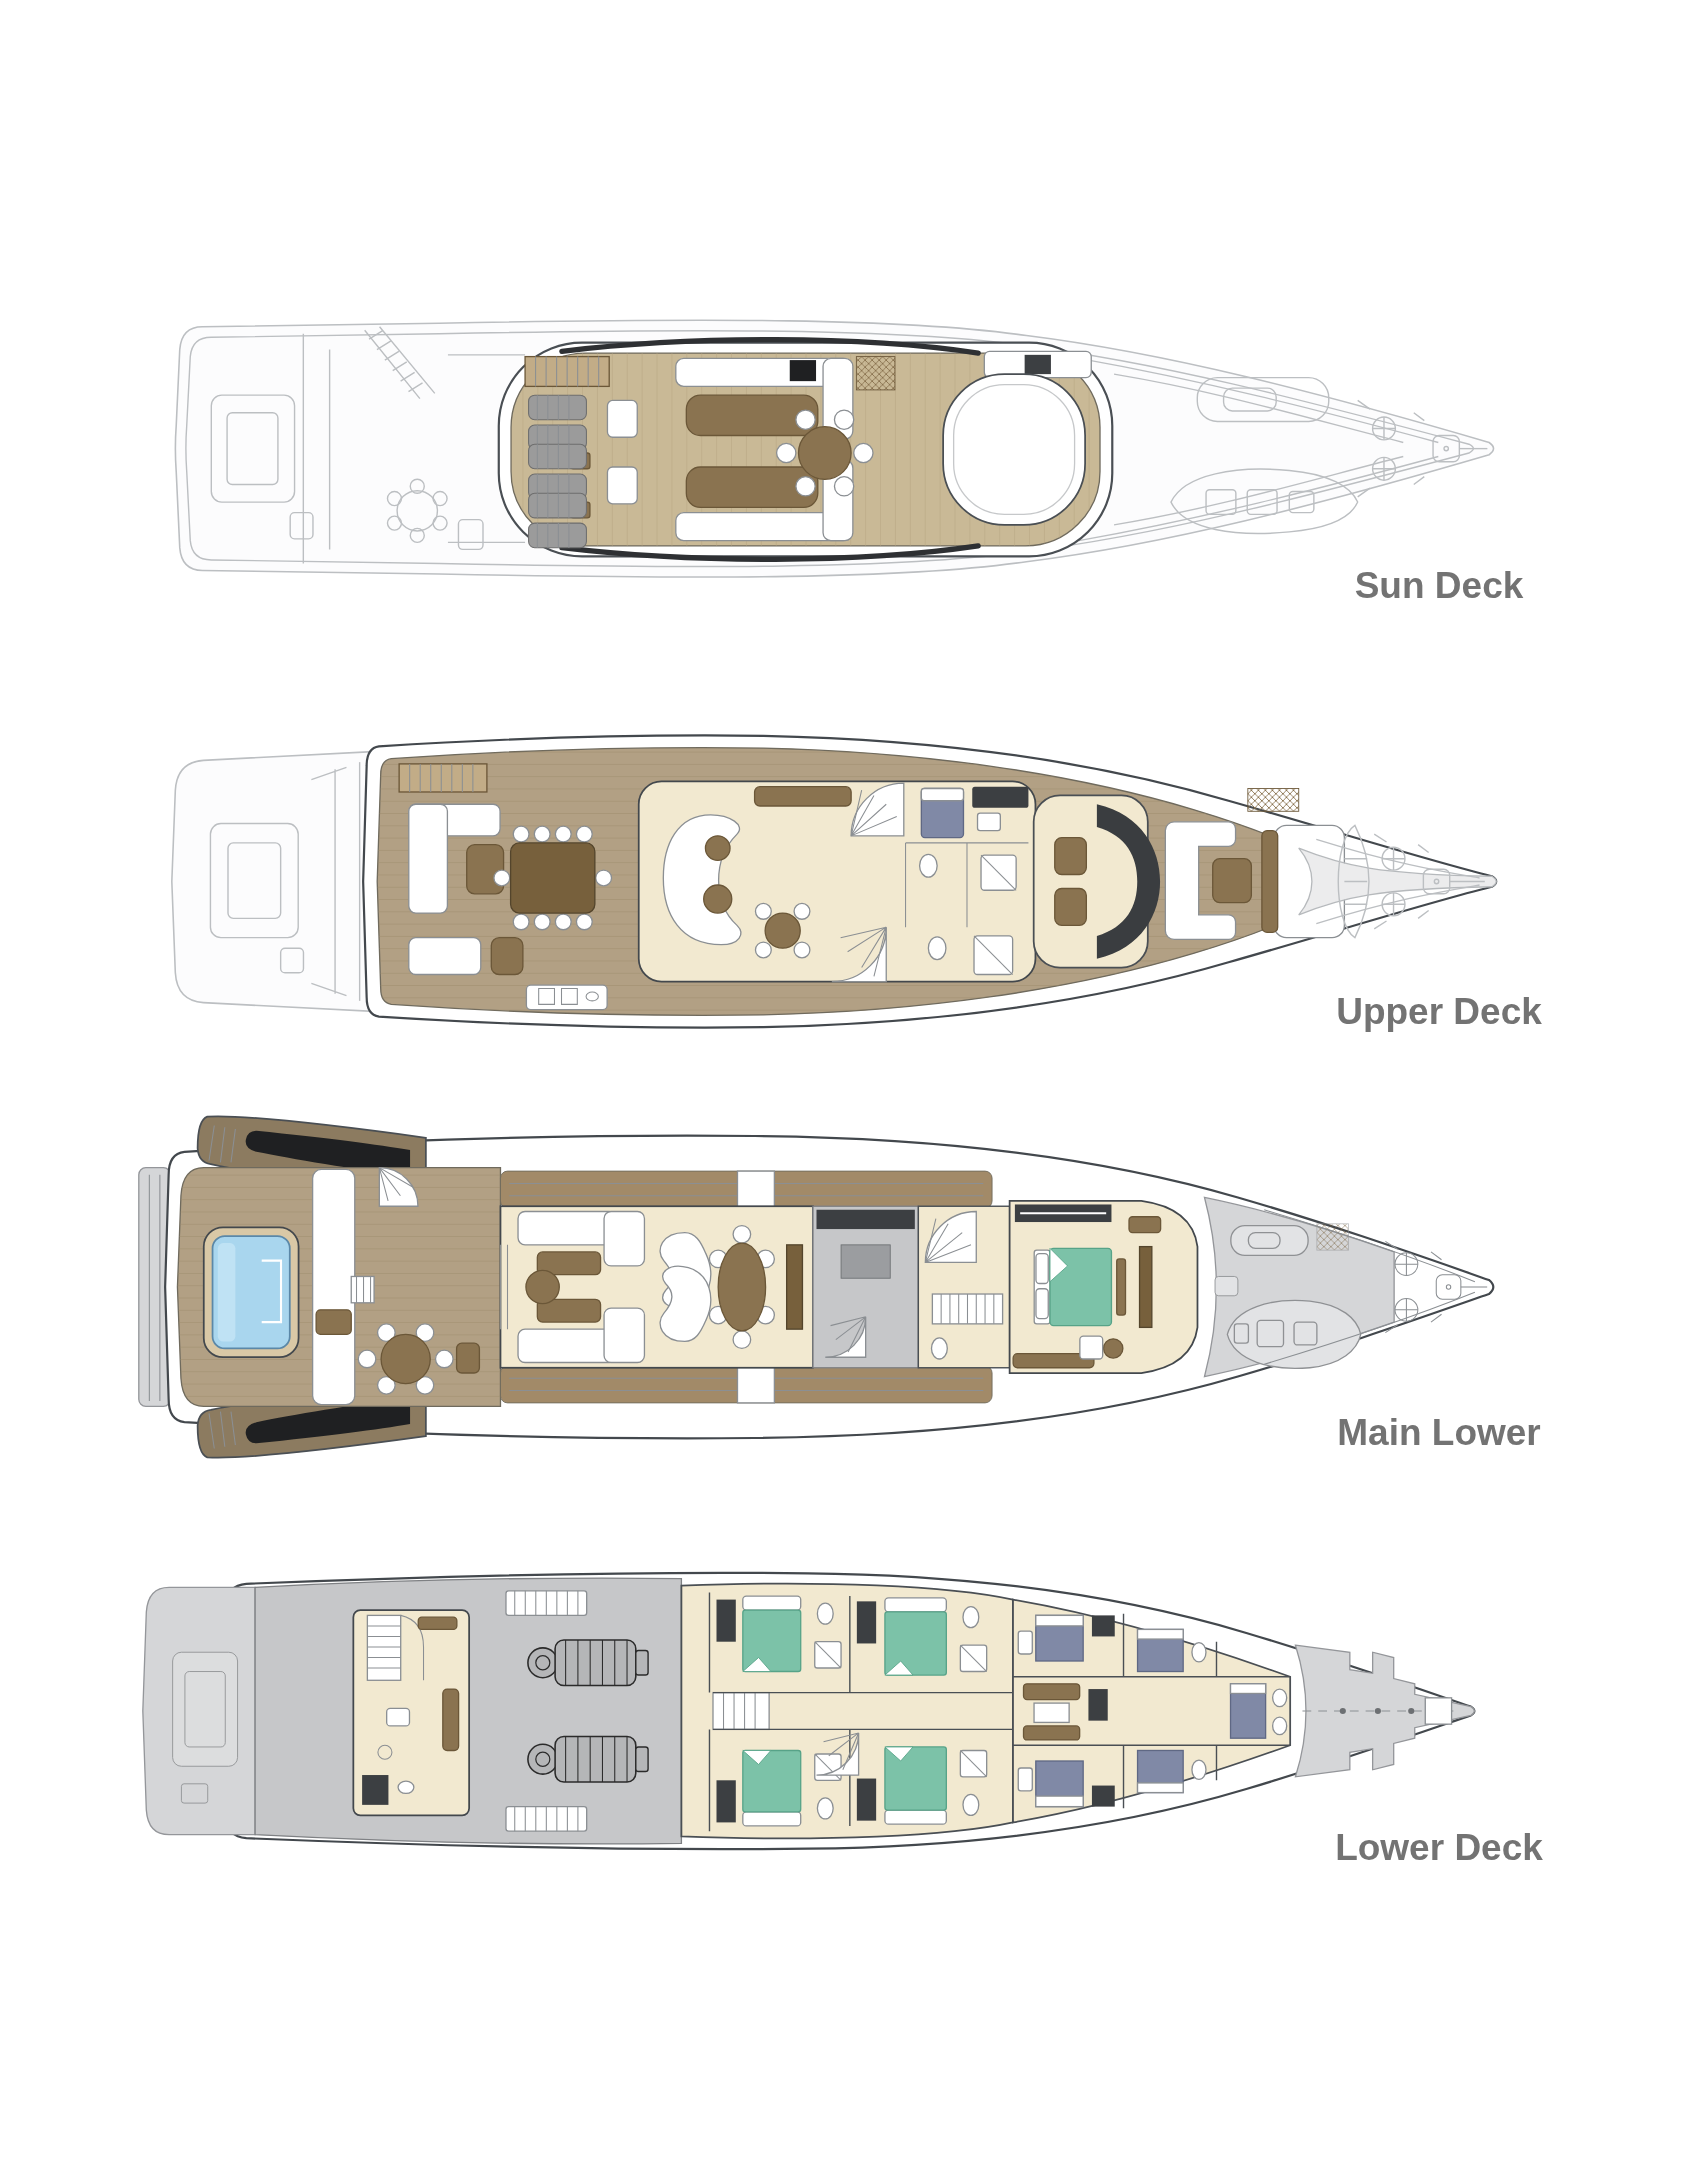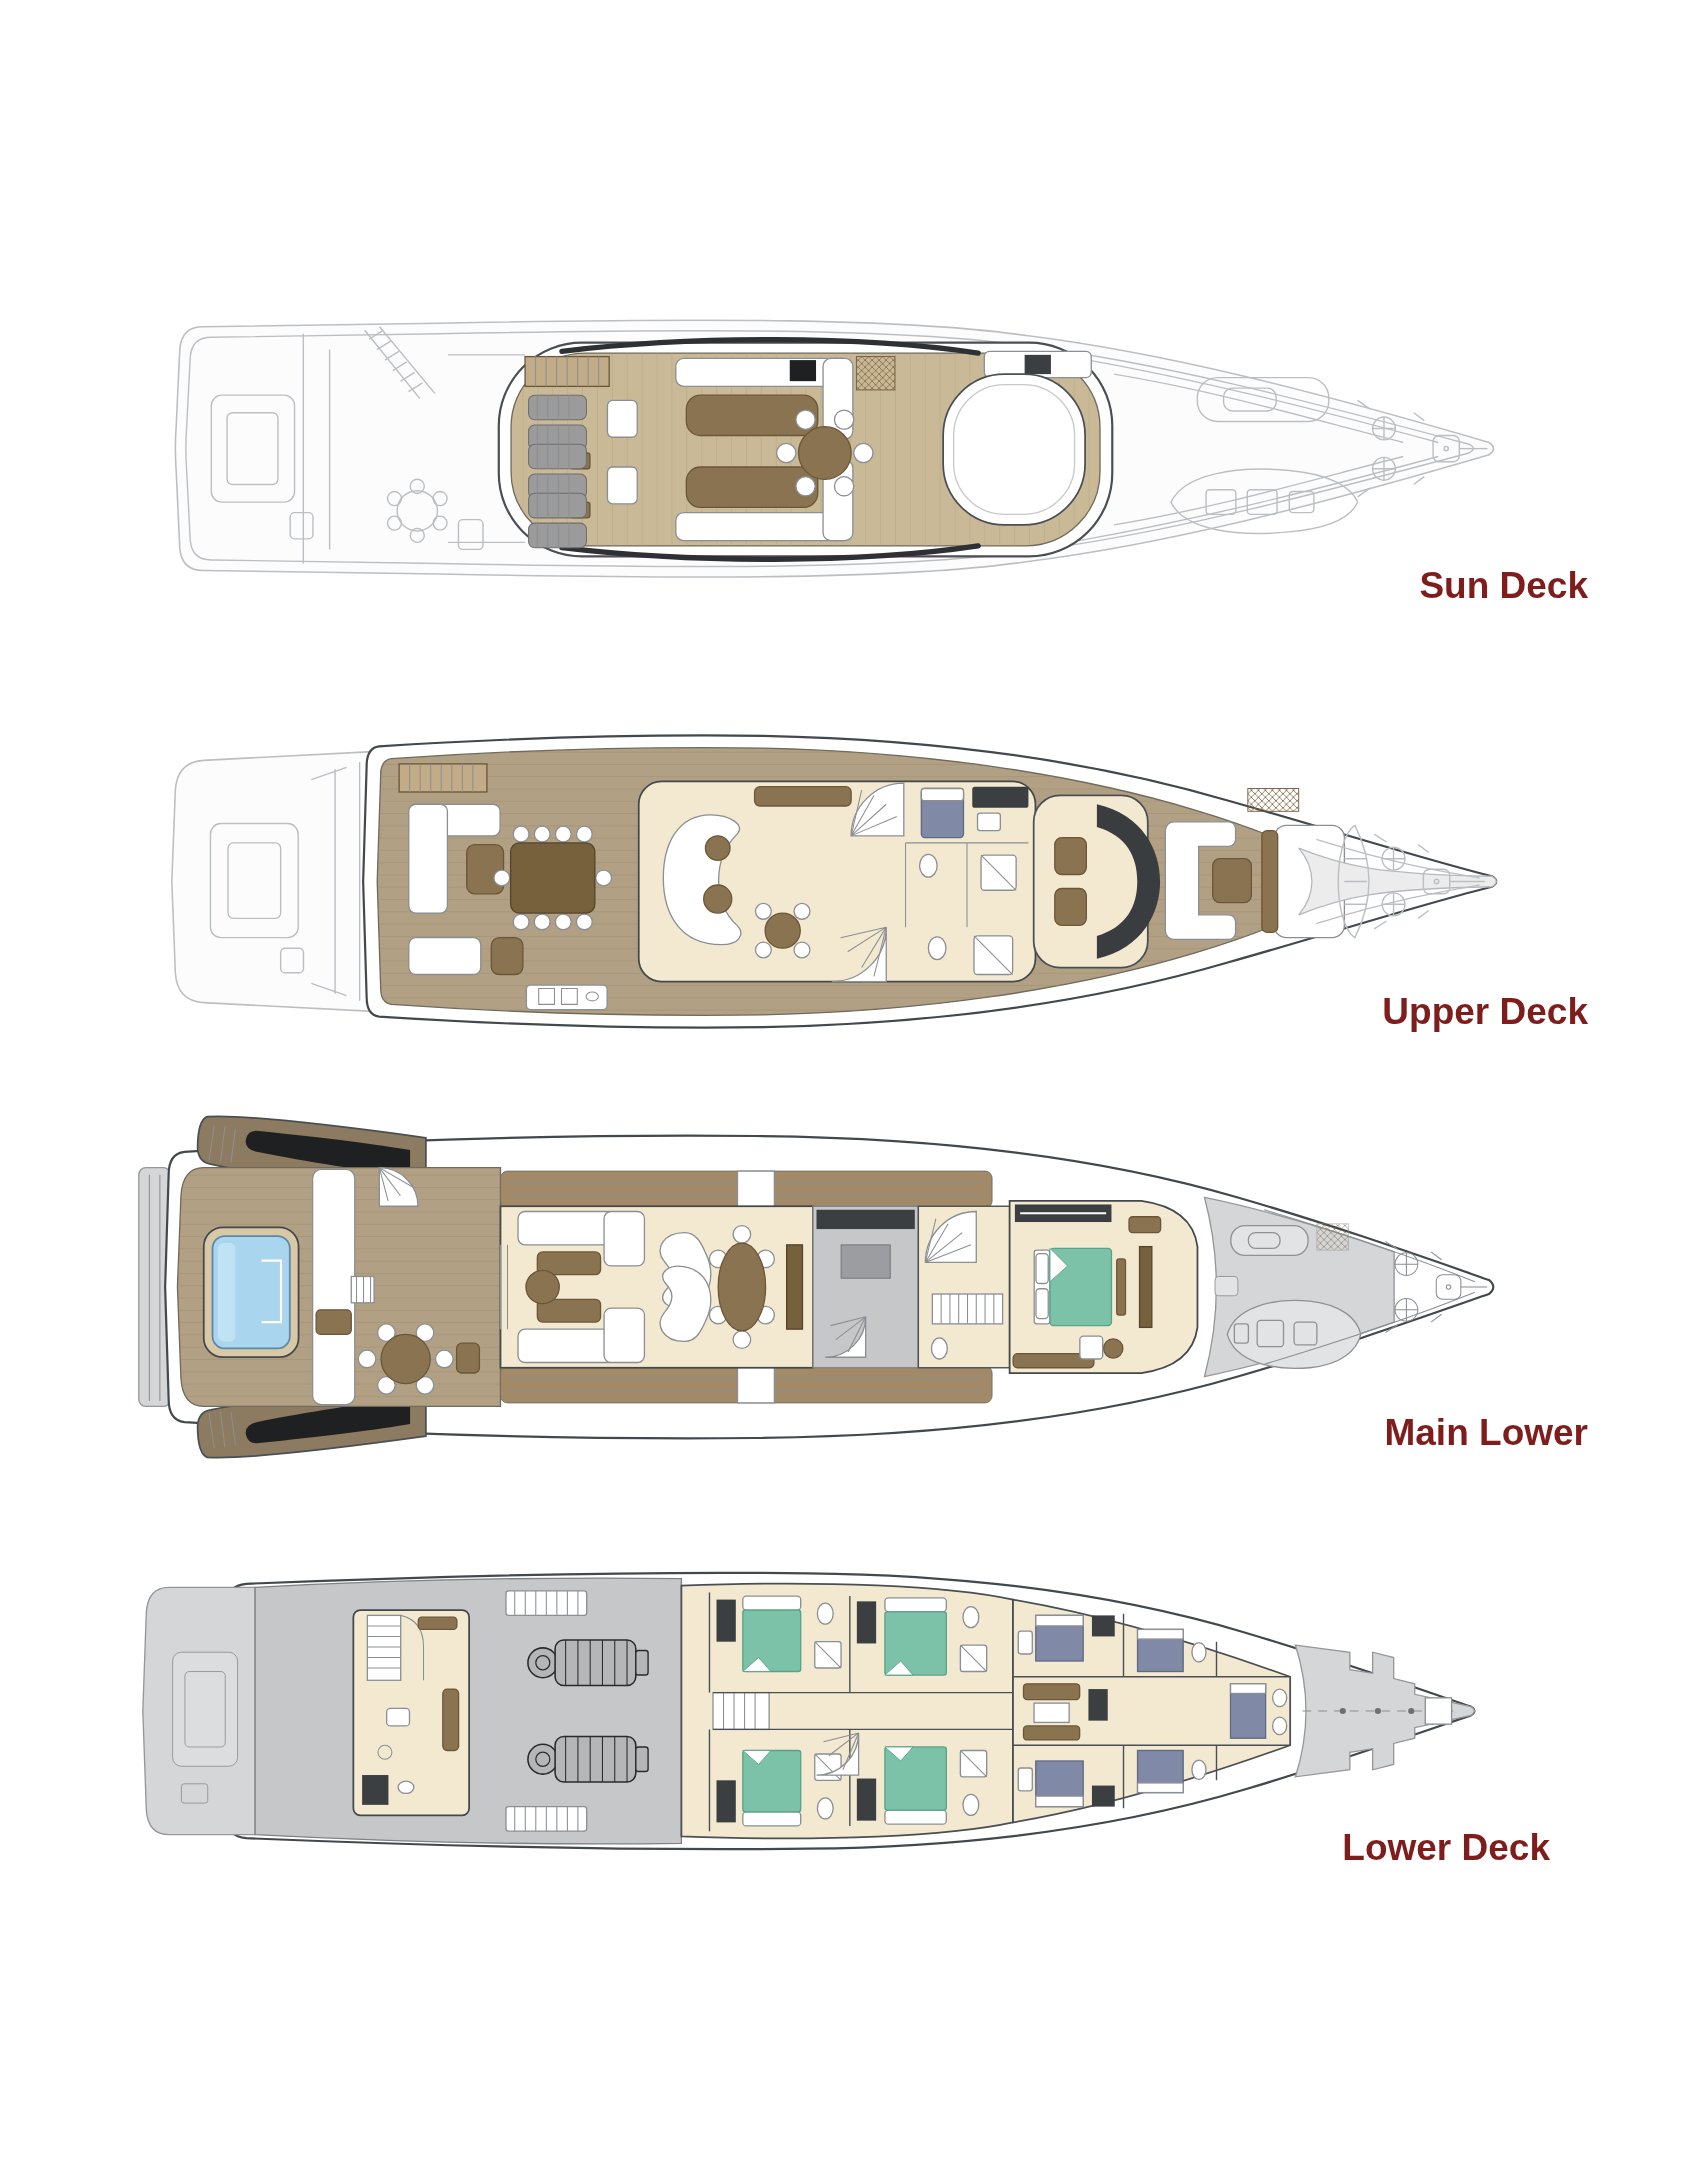--- a/index.html
+++ b/index.html
@@ -1,20 +1,20 @@
 <!DOCTYPE html>
 <html style="--teak-light: #c9b996; --teak-mid: #b2a084; --teak-walkway: #a28a68; --furniture-brown: #8a7350; --table-dark: #77603c; --interior-cream: #f2e9d0; --pool-blue: #a9d6ee; --bed-teal: #7cc2a8; --crew-blue: #8089a6; --ghost-gray: #bcbfc2; --deck-gray: #d5d6d8; --machinery-gray: #c6c7c9; --dark-trim: #43484d; --label-black: #151515;font-size:14px"><head>
 <meta charset="utf-8">
 <style>
   html,body{margin:0;padding:0;background:#ffffff;}
   .canvas{position:relative;width:1685px;height:2183px;background:#fff;overflow:hidden;
           font-family:"Liberation Sans", sans-serif;}
   .deck-svg{position:absolute;}
-  .deck-label{position:absolute;width:298px;text-align:right;font-size:37px;font-weight:700;
-              color:#7f1d1d;letter-spacing:0px;line-height:1.1;}
+  .deck-label{position:absolute;width:298px;text-align:center;font-size:37px;font-weight:700;
+              color:#737373;letter-spacing:0px;line-height:1.1;}
   
   .ghost{fill:none;stroke:var(--ghost-gray);stroke-width:1.6}
   .ghostf{fill:#fcfcfd;stroke:var(--ghost-gray);stroke-width:1.8}
   .hull{fill:#ffffff;stroke:var(--dark-trim);stroke-width:2.5}
   .teakA{fill:var(--teak-light);stroke:#6f6a5d;stroke-width:1.5}
   .teakB{fill:var(--teak-mid);stroke:#6f6a5d;stroke-width:1.5}
   .teakC{fill:var(--teak-walkway);stroke:#6f6a5d;stroke-width:1}
   .wd{fill:var(--furniture-brown);stroke:#6b5738;stroke-width:1.5}
   .tbl{fill:var(--table-dark);stroke:#54452c;stroke-width:1.5}
   .wh{fill:#ffffff;stroke:#8b8f93;stroke-width:1.5}
@@ -567,16 +567,16 @@
     </g>
     <g>
       <path class="gray" d="M 1336 96 L 1398 104 L 1398 124 L 1424 128 L 1424 104 L 1448 110 L 1448 134 L 1472 140 L 1472 152 L 1536 166 Q 1544 171 1536 176 L 1472 190 L 1472 202 L 1448 208 L 1448 232 L 1424 238 L 1424 214 L 1398 218 L 1398 238 L 1336 246 C 1352 196 1352 146 1336 96 Z"></path>
       <path class="ln" d="M1344 171 H 1520" stroke-dasharray="10 8"></path>
       <circle cx="1390" cy="171" r="3.5" fill="#6d7073"></circle>
         <circle cx="1430" cy="171" r="3.5" fill="#6d7073"></circle>
         <circle cx="1468" cy="171" r="3.5" fill="#6d7073"></circle>
       <rect class="wh" x="1484" y="156" width="30" height="30"></rect>
     </g>
   </svg>
-  <div class="deck-label" style="left:1252px;top:1828px">Lower Deck</div>
+  <div class="deck-label" style="left:1290px;top:1828px">Lower Deck</div>
 
 </div>
 
 
 </body></html>

